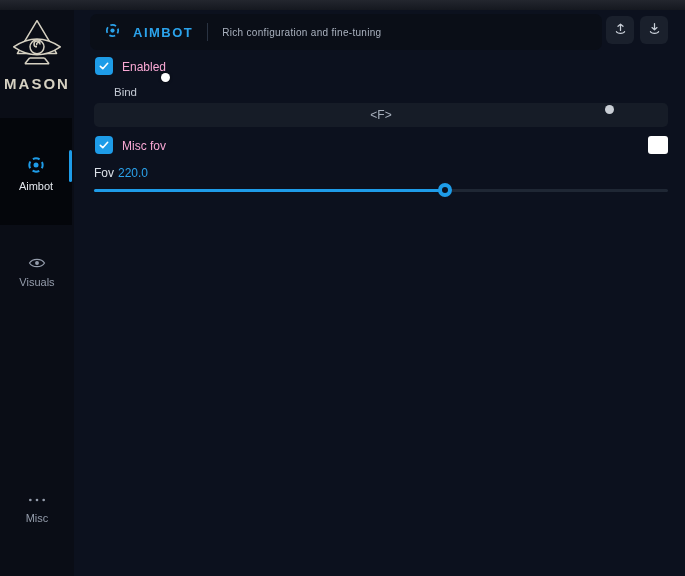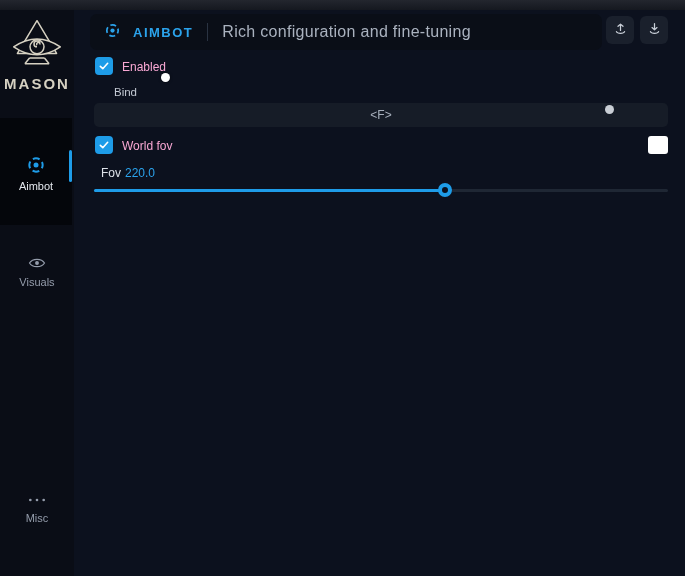--- a/index.html
+++ b/index.html
@@ -29,21 +29,21 @@
   .accent-bar { position: absolute; right: 0; top: 32px; width: 3px; height: 32px;
     background: #1e9ce8; border-radius: 2px; }
 
   
   .header-panel { position: absolute; left: 90px; top: 14px; width: 512px; height: 36px;
     background: #0a0e17; border-radius: 7px; display: flex; align-items: center;
     padding: 0 14px; }
   .header-title { color: #2ba3ec; font-size: 13px; font-weight: bold;
     letter-spacing: 1.5px; margin-left: 12px; }
   .header-divider { width: 1px; height: 18px; background: #2a3342; margin: 0 14px; }
-  .header-subtitle { color: #aab2bf; font-size: 16px; letter-spacing: .3px; }
+  .header-subtitle { color: #aab2bf; font-size: 10px; letter-spacing: .3px; }
   .icon-btn { position: absolute; top: 16px; width: 28px; height: 28px;
     background: #1a202c; border: none; border-radius: 6px; cursor: pointer;
     display: flex; align-items: center; justify-content: center; }
   .icon-btn.upload { left: 606px; }
   .icon-btn.download { left: 640px; }
 
   
   .checkbox { position: absolute; width: 18px; height: 18px; border-radius: 4px;
     background: #1a2230; cursor: pointer; display: flex; align-items: center;
     justify-content: center; }
@@ -55,21 +55,21 @@
 
   .bind-input { position: absolute; left: 94px; top: 103px; width: 574px; height: 24px;
     background: #161c27; border: none; border-radius: 5px; color: #a7afbc;
     font-size: 12px; text-align: center; font-family: "Liberation Sans", sans-serif;
     cursor: pointer; line-height: 24px; }
 
   .swatch { position: absolute; left: 648px; top: 136px; width: 20px; height: 18px;
     border-radius: 3px; border: none; cursor: pointer; background: #fff; }
 
   .fov-line { position: absolute; left: 94px; top: 166px; font-size: 12px; }
-  .fov-line .name { color: #dde2e9; margin-left: 7px; }
+  .fov-line .name { color: #dde2e9; }
   .fov-line .val { color: #2ba3ec; margin-left: 4px; }
 
   .slider { position: absolute; left: 94px; top: 183px; width: 574px; height: 14px;
     cursor: pointer; }
   .slider-track { position: absolute; left: 0; top: 6px; width: 100%; height: 3px;
     background: #1f2734; border-radius: 2px; }
   .slider-fill { position: absolute; left: 0; top: 6px; height: 3px;
     background: #1e9ce8; border-radius: 2px; }
   .slider-thumb { position: absolute; top: 0; width: 14px; height: 14px;
     border-radius: 50%; background: #0b101d; border: 4px solid #1e9ce8;
@@ -180,21 +180,21 @@
   <div class="bind-input">&lt;F&gt;</div>
   <div class="dot gray"></div>
 
   <div class="checkbox checked" style="left:95px; top:136px;">
     <span>
       <svg width="12" height="12" viewBox="0 0 18 18" fill="none" stroke="#ffffff" stroke-width="2.4" stroke-linecap="round" stroke-linejoin="round">
         <polyline points="3.5,9.5 7.2,13 14.5,5"></polyline>
       </svg>
     </span>
   </div>
-  <span class="ctl-label" style="left:122px; top:139px;">World fov</span>
+  <span class="ctl-label" style="left:122px; top:139px;">Misc fov</span>
   <button class="swatch" style="background: rgb(255, 255, 255);"></button>
 
   <div class="fov-line">
     <span class="name">Fov</span><span class="val">220.0</span>
   </div>
   <div class="slider">
     <div class="slider-track"></div>
     <div class="slider-fill" style="width: 61.2%;"></div>
     <div class="slider-thumb" style="left: calc(61.2% - 7px);"></div>
   </div>

